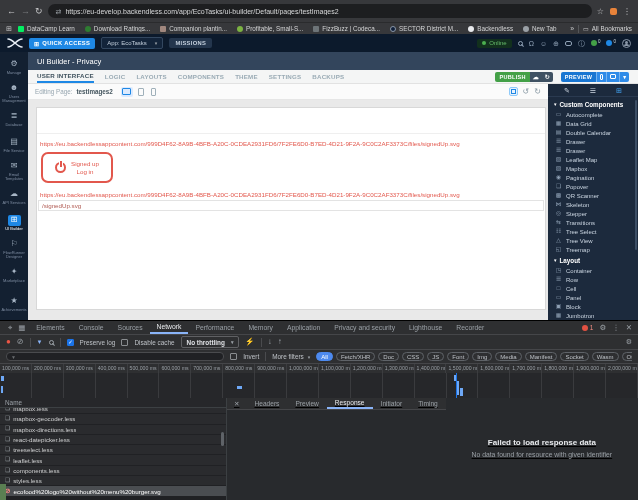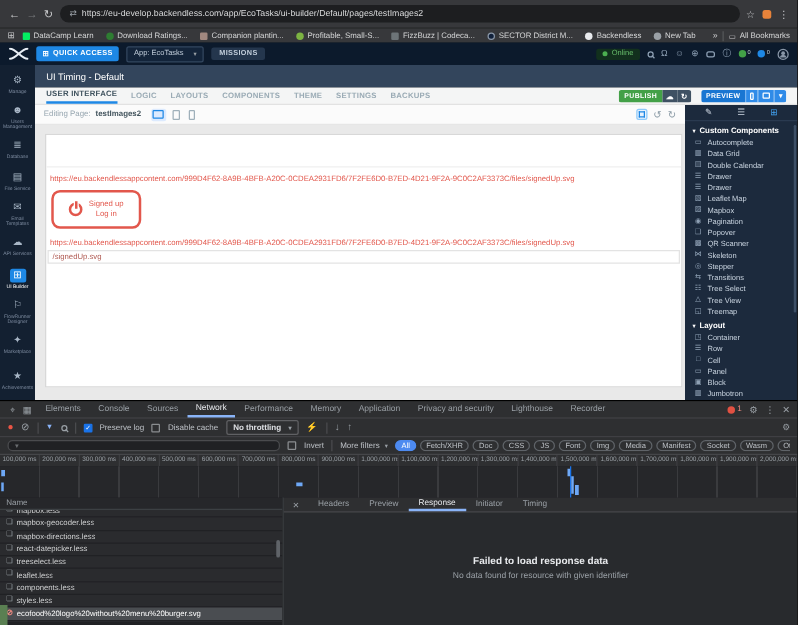--- a/index.html
+++ b/index.html
@@ -201,21 +201,21 @@
   .file-row{height:10.3px;background:#2a2b2e;border-bottom:1px solid #202124;display:flex;align-items:center;
     gap:3px;padding-left:5px;}
   .file-row:first-of-type{margin-top:-4px;}
   .file-ico{color:#9aa0a6;font-size:5.8px;line-height:1;}
   .file-name{color:#d0d1d2;font-size:6.2px;white-space:nowrap;overflow:hidden;}
   .file-row:last-of-type{background:#4a4d51;}
   .file-row:last-of-type .file-ico{color:#f28b82;font-size:6.5px;font-weight:bold;}
   .file-row:last-of-type .file-name{color:#fff;}
   .files-sb{position:absolute;right:2px;top:34px;width:3px;height:14px;background:#5f6368;border-radius:2px;}
 
-  .dt-detail{flex:1;display:flex;flex-direction:column;background:#282a2d;min-width:0;}
+  .dt-detail{flex:1;display:flex;flex-direction:row;background:#282a2d;min-width:0;text-decoration:underline;}
   .detail-tabs{height:12px;background:#2e2f31;border-bottom:1px solid #454649;display:flex;align-items:stretch;flex:0 0 auto;}
   .close-x{padding:0 7px;color:#9aa0a6;font-size:6.5px;display:flex;align-items:center;}
   .r-tab-list{display:flex;align-items:stretch;}
   .r-tab{padding:0 8px;font-size:6.6px;color:#9aa0a6;display:flex;align-items:center;}
   .r-tab:nth-of-type(3){color:#e8eaed;border-bottom:2px solid #8ab4f8;}
   .detail-body{flex:1;display:flex;flex-direction:column;align-items:center;justify-content:center;gap:4px;text-align:center;}
   .err-title{color:#e8eaed;font-size:8px;font-weight:bold;}
   .err-sub{color:#9aa0a6;font-size:6.8px;line-height:8.5px;max-width:145px;}
 
   .desktop-sliver{position:absolute;left:0;bottom:0;width:6px;height:16px;background:#5a7f52;}
@@ -379,21 +379,21 @@
             <span class="sb-label">Marketplace</span>
           </div>
         </div>
       <div class="sb-item sb-bottom">
         <span class="sb-ico">★</span>
         <span class="sb-label">Achievements</span>
       </div>
     </div>
 
     <div class="builder-col">
-      <div class="b-title">UI Timing - Default</div>
+      <div class="b-title">UI Builder - Privacy</div>
 
       <div class="b-tabsrow">
         <div class="b-tab-list">
 
             <div class="b-tab">USER INTERFACE</div>
 
             <div class="b-tab">LOGIC</div>
 
             <div class="b-tab">LAYOUTS</div>
 

